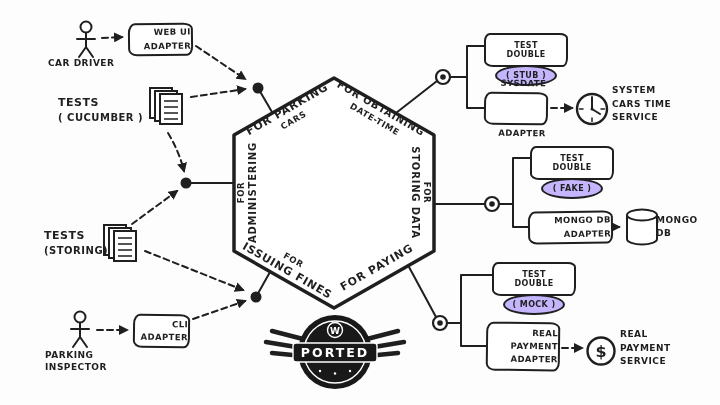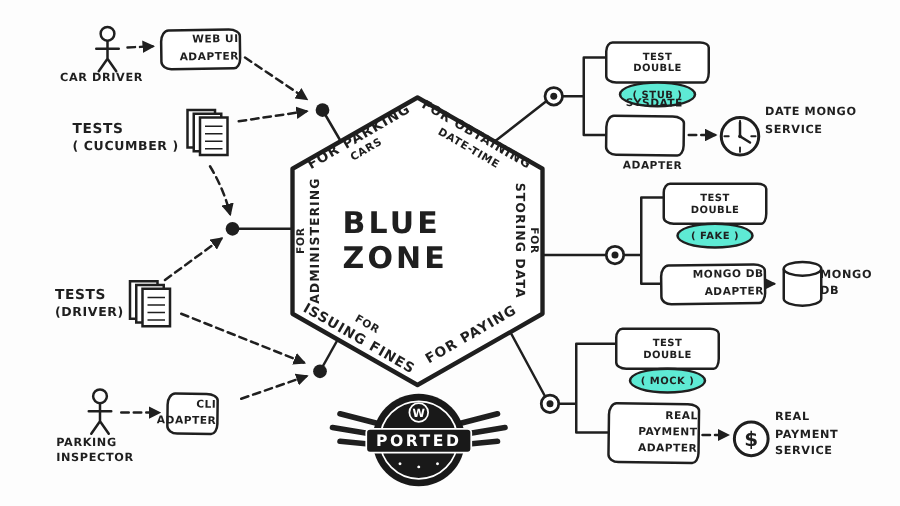--- a/index.html
+++ b/index.html
@@ -25,21 +25,21 @@
   .el-main.sm { font-size:10px; }
   .el-sub  { font-size:8.5px; letter-spacing:.6px; }
   .bz { font-size:24px; letter-spacing:2.5px; line-height:1.15; }
   .td { position:absolute; width:84px; }
   .td-rect {
     box-sizing:border-box; border:2.2px solid #1f1f1f; background:#fff;
     border-radius:6px 8px 5px 9px / 8px 5px 9px 6px;
     font-size:8px; text-align:center; padding:6px 16px; letter-spacing:.4px;
   }
   .td-oval {
-    box-sizing:border-box; width:62px; margin:-2px auto 0; background:#5eead4;
+    box-sizing:border-box; width:62px; margin:-2px auto 0; background:#c4b5fd;
     border:2.2px solid #1f1f1f; border-radius:50%;
     font-size:8px; text-align:center; padding:4px 0; letter-spacing:.4px;
   }
   .tilt-l { transform:rotate(-0.8deg); }
   .tilt-r { transform:rotate(0.7deg); }
 </style>
 </head>
 <body>
 
 <div class="canvas">
@@ -160,37 +160,33 @@
     <div>ADAPTER</div>
   </div>
 
   <div class="label" style="left:58px;top:96px;width:108px;">
     <div class="lab-11">TESTS</div>
     <div class="lab-10">( CUCUMBER )</div>
   </div>
 
   <div class="label" style="left:44px;top:229px;width:96px;">
     <div class="lab-11">TESTS</div>
-    <div class="lab-10">(DRIVER)</div>
+    <div class="lab-10">(STORING)</div>
   </div>
 
   <div class="label lab-9" style="left:45px;top:349px;width:80px;">
     <div>PARKING</div>
     <div>INSPECTOR</div>
   </div>
 
-  <div class="box tilt-r" style="left:133px;top:314px;width:42px;height:34px;">
+  <div class="box tilt-r" style="left:133px;top:314px;width:57px;height:34px;">
     <div>CLI</div>
     <div>ADAPTER</div>
   </div>
 
-  <div class="label" style="left:274px;top:165px;width:120px;">
-    <div class="bz">BLUE</div>
-    <div class="bz">ZONE</div>
-  </div>
 
   <div class="edge-label" style="left:235px;top:102px;width:110px;transform:rotate(-30deg);">
     <div class="el-main">FOR PARKING</div>
     <div class="el-sub">CARS</div>
   </div>
 
   <div class="edge-label" style="left:318px;top:102px;width:120px;transform:rotate(30deg);">
     <div class="el-main sm">FOR OBTAINING</div>
     <div class="el-sub">DATE-TIME</div>
   </div>
@@ -218,21 +214,22 @@
     <div class="td-rect">TEST DOUBLE</div>
     <div class="td-oval">( STUB )</div>
   </div>
 
   <div class="box tilt-r" style="left:484px;top:92px;width:64px;height:33px;gap:36px;">
     <div>SYSDATE</div>
     <div>ADAPTER</div>
   </div>
 
   <div class="label lab-9" style="left:612px;top:84px;width:94px;line-height:1.5;">
-    <div>DATE MONGO</div>
+    <div>SYSTEM</div>
+    <div>CARS TIME</div>
     <div>SERVICE</div>
   </div>
 
   <div class="td" style="left:530px;top:146px;">
     <div class="td-rect">TEST DOUBLE</div>
     <div class="td-oval">( FAKE )</div>
   </div>
 
   <div class="box tilt-l" style="left:528px;top:211px;width:85px;height:33px;">
     <div>MONGO DB</div>

